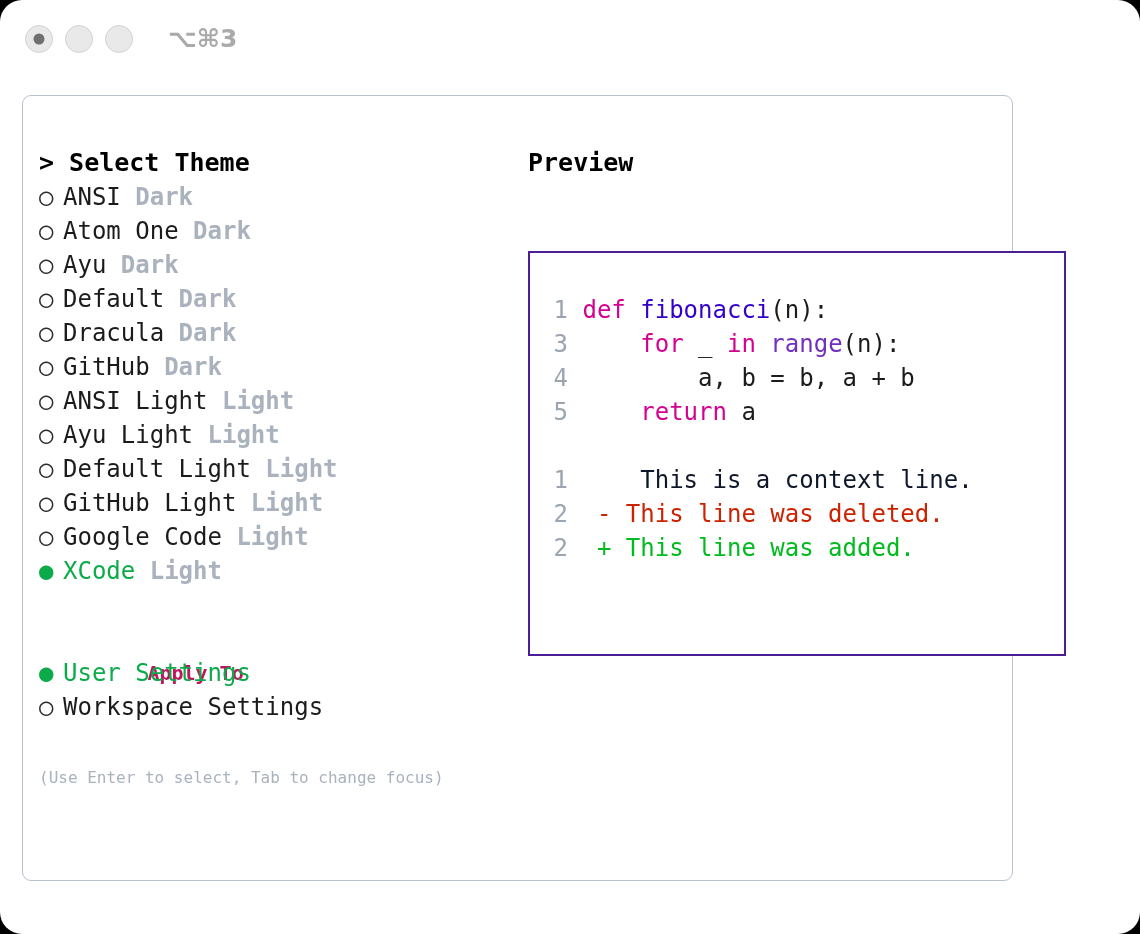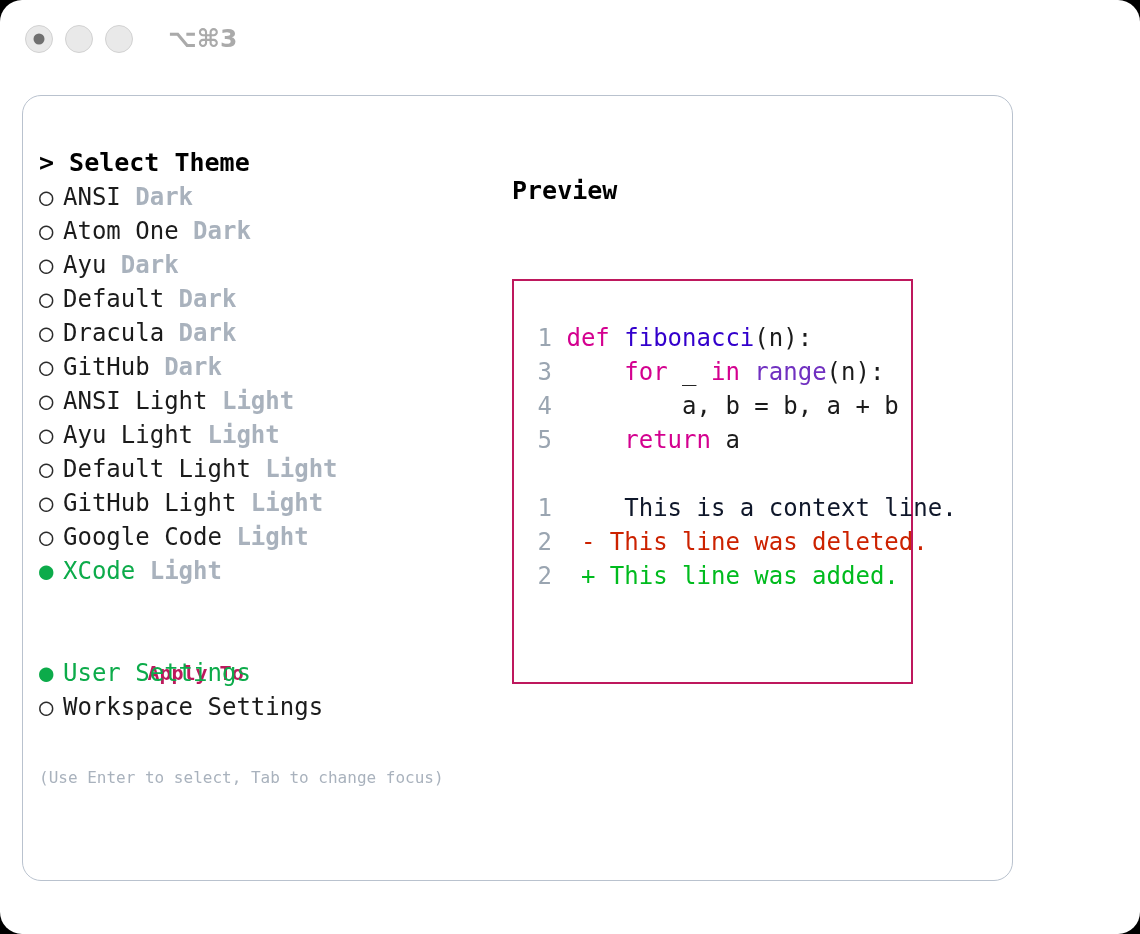--- a/index.html
+++ b/index.html
@@ -65,21 +65,21 @@
   }
 
   
   #window {
     position: absolute;
     left: 22px;
     top: 95px;
     width: 991px;
     height: 786px;
     border: 1.5px solid #b9c2ce;
-    border-radius: 19px;
+    border-radius: 9px;
     background: #ffffff;
     box-sizing: border-box;
   }
 
   
   #theme-column {
     position: absolute;
     left: 16px;
     top: 50px;
     width: 470px;
@@ -126,39 +126,38 @@
     width: 420px;
     font-size: 16px;
     line-height: 34px;
     color: #a9b2bd;
     white-space: pre-wrap;
   }
 
   
   #preview-column {
     position: absolute;
-    left: 489px;
+    left: 505px;
     top: 50px;
     width: 490px;
-    margin-top: 28px;
   }
   #preview-title {
     font-size: 25px;
     font-weight: bold;
     color: #000000;
     height: 34px;
     line-height: 34px;
   }
   #preview-box {
     position: absolute;
     left: 0px;
     top: 105px;
-    width: 401px;
+    width: 538px;
     height: 405px;
-    border: 2px solid #be185d;
+    border: 2px solid #4c1d95;
     background: #ffffff;
     box-sizing: border-box;
   }
   #code-area {
     position: absolute;
     left: 12px;
     top: 40px;
     right: 6px;
   }
   .code-line {

